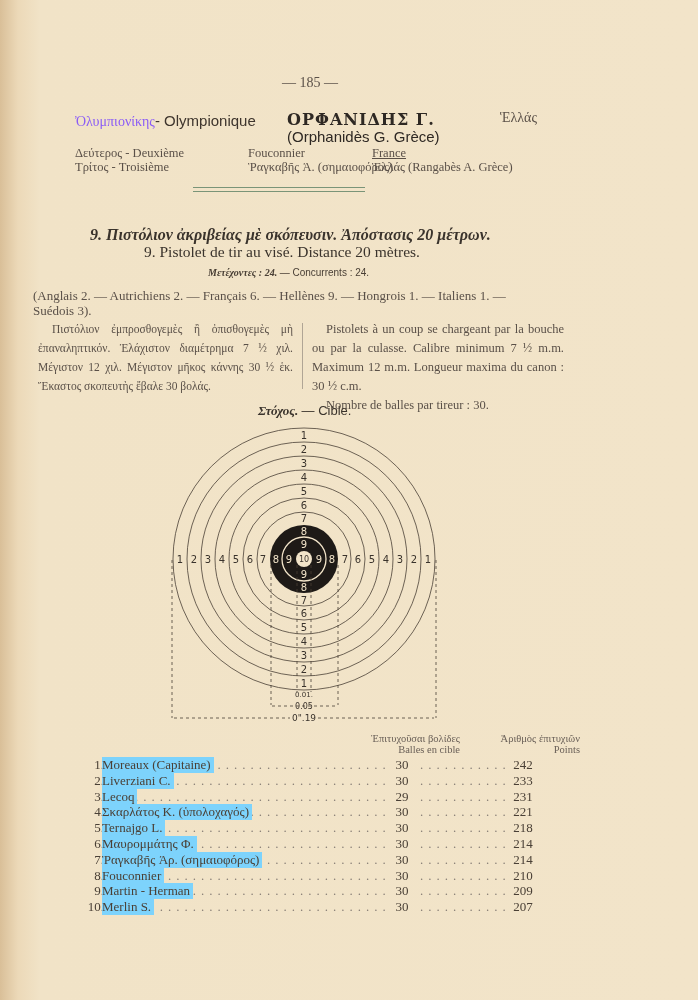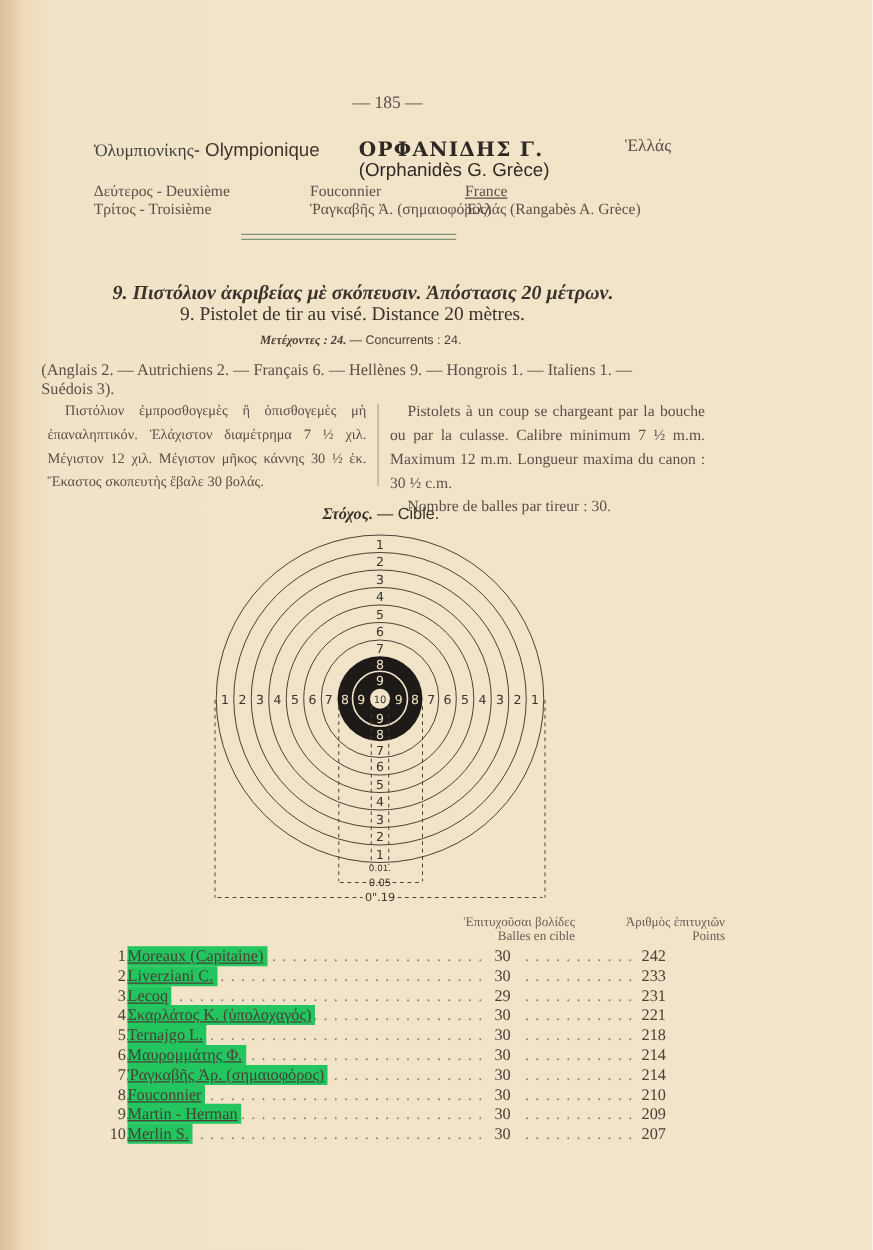--- a/index.html
+++ b/index.html
@@ -6,21 +6,21 @@
   body {
     width:698px; height:1000px; position:relative; overflow:hidden;
     background: linear-gradient(90deg, #d9bf98 0px, #ecd9b8 18px, #f1e3c7 40px, #f2e4c9 100%);
     color:#4a4036;
     font-family: "Liberation Serif", "DejaVu Serif", serif;
   }
   .abs { position:absolute; white-space:nowrap; }
   .page-num { left:0; width:620px; text-align:center; top:75px; font-size:14px; color:#5a5048; }
   .sans { font-family: "Liberation Sans", "DejaVu Sans", sans-serif; }
   .oly-label { left:75px; top:112px; font-size:15px; color:#3e352d; }
-  .oly-label .gr { font-family:"Liberation Serif", serif; font-size:14px; color:#404040;margin-top:16px; }
+  .oly-label .gr { font-family:"Liberation Serif", serif; font-size:14px; color:#8b5cf6;margin-top:16px; }
   .winner { left:287px; top:110px; font-size:16px; font-weight:bold; letter-spacing:1px; color:#2e2823; font-family:"DejaVu Serif", serif; }
   .winner-country { left:460px; top:110px; font-size:14px; color:#5a5048;margin-left:40px; }
   .winner-sub { left:287px; top:128px; font-size:15px; font-weight:normal; color:#2e2823; }
   .small { font-size:12.5px; color:#5a5048; }
   .rule { position:absolute; left:193px; width:172px; height:5px; top:187px;
           border-top:1.5px solid #7a9478; border-bottom:1.5px solid #7a9478; box-sizing:border-box; }
   .event-gr { left:90px; top:226px; font-size:16px; font-style:italic; font-weight:bold; color:#3a332c; }
   .event-fr { left:144px; top:243px; font-size:15.5px; color:#3a332c; }
   .part { left:208px; top:267px; font-size:10px; color:#4a4036; }
   .part i { font-weight:bold; }
@@ -31,21 +31,21 @@
   .col-divider { position:absolute; left:302px; top:323px; height:66px; width:0; border-left:1px solid #b0a595; }
   .target-title { left:258px; top:403px; font-size:13px; color:#3a332c; }
   .target-title i { font-weight:bold; }
   svg.target { position:absolute; left:0; top:0; }
   .hdr { font-size:10.5px; color:#6a6058; text-align:right; line-height:11px; }
   .hdr-balls { left:340px; top:733px; width:120px; }
   .hdr-points { left:470px; top:733px; width:110px; }
   .results { position:absolute; left:70px; top:757px; width:470px; }
   .row { position:relative; height:15.8px; font-size:13px; color:#4a4036; }
   .row .rank { position:absolute; right:436px; text-align:right; }
-  .row .name { position:absolute; left:32px; background:#22c55e; padding-right:3px; z-index:2;text-decoration:underline; }
+  .row .name { position:absolute; left:32px; background:#7dd3fc; padding-right:3px; z-index:2; }
   .row .leader { position:absolute; left:32px; width:285px; overflow:hidden; color:#8a8078; letter-spacing:5px; z-index:1; }
   .row .balls { position:absolute; left:320px; width:24px; text-align:center; }
   .row .leader2 { position:absolute; left:350px; width:90px; overflow:hidden; color:#8a8078; letter-spacing:5px; }
   .row .points { position:absolute; left:438px; width:30px; text-align:center; }
 </style>
 </head>
 <body>
 
 <div class="abs page-num">— 185 —</div>
 

